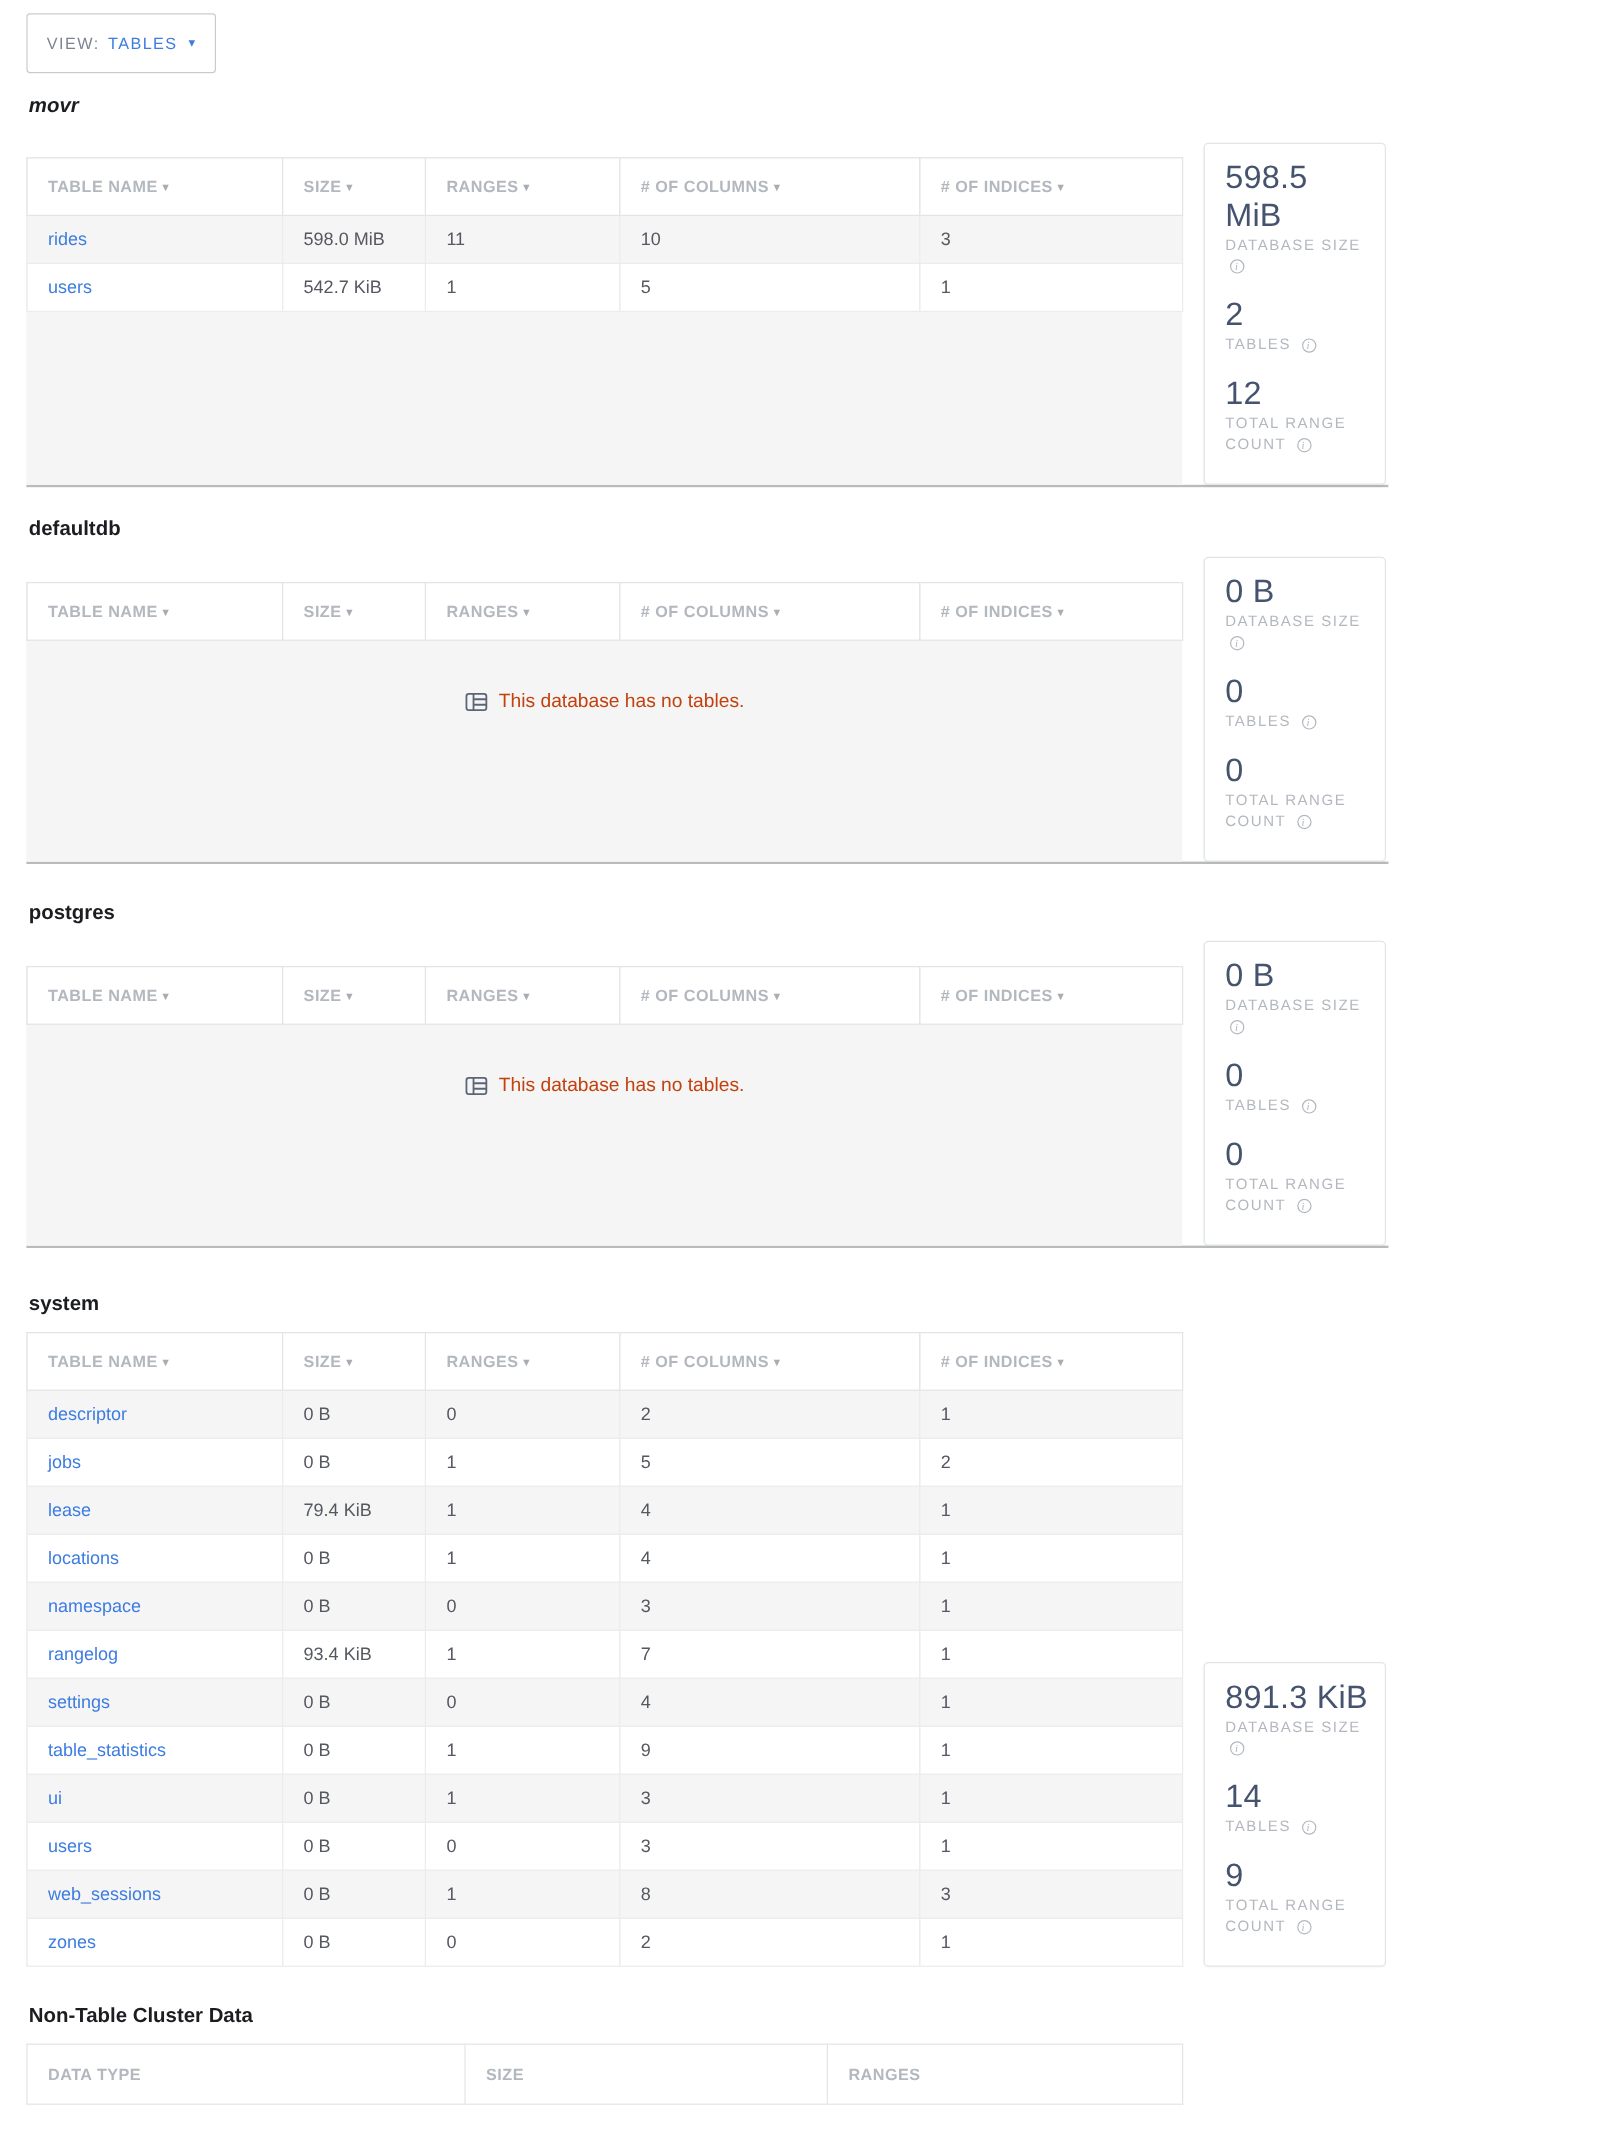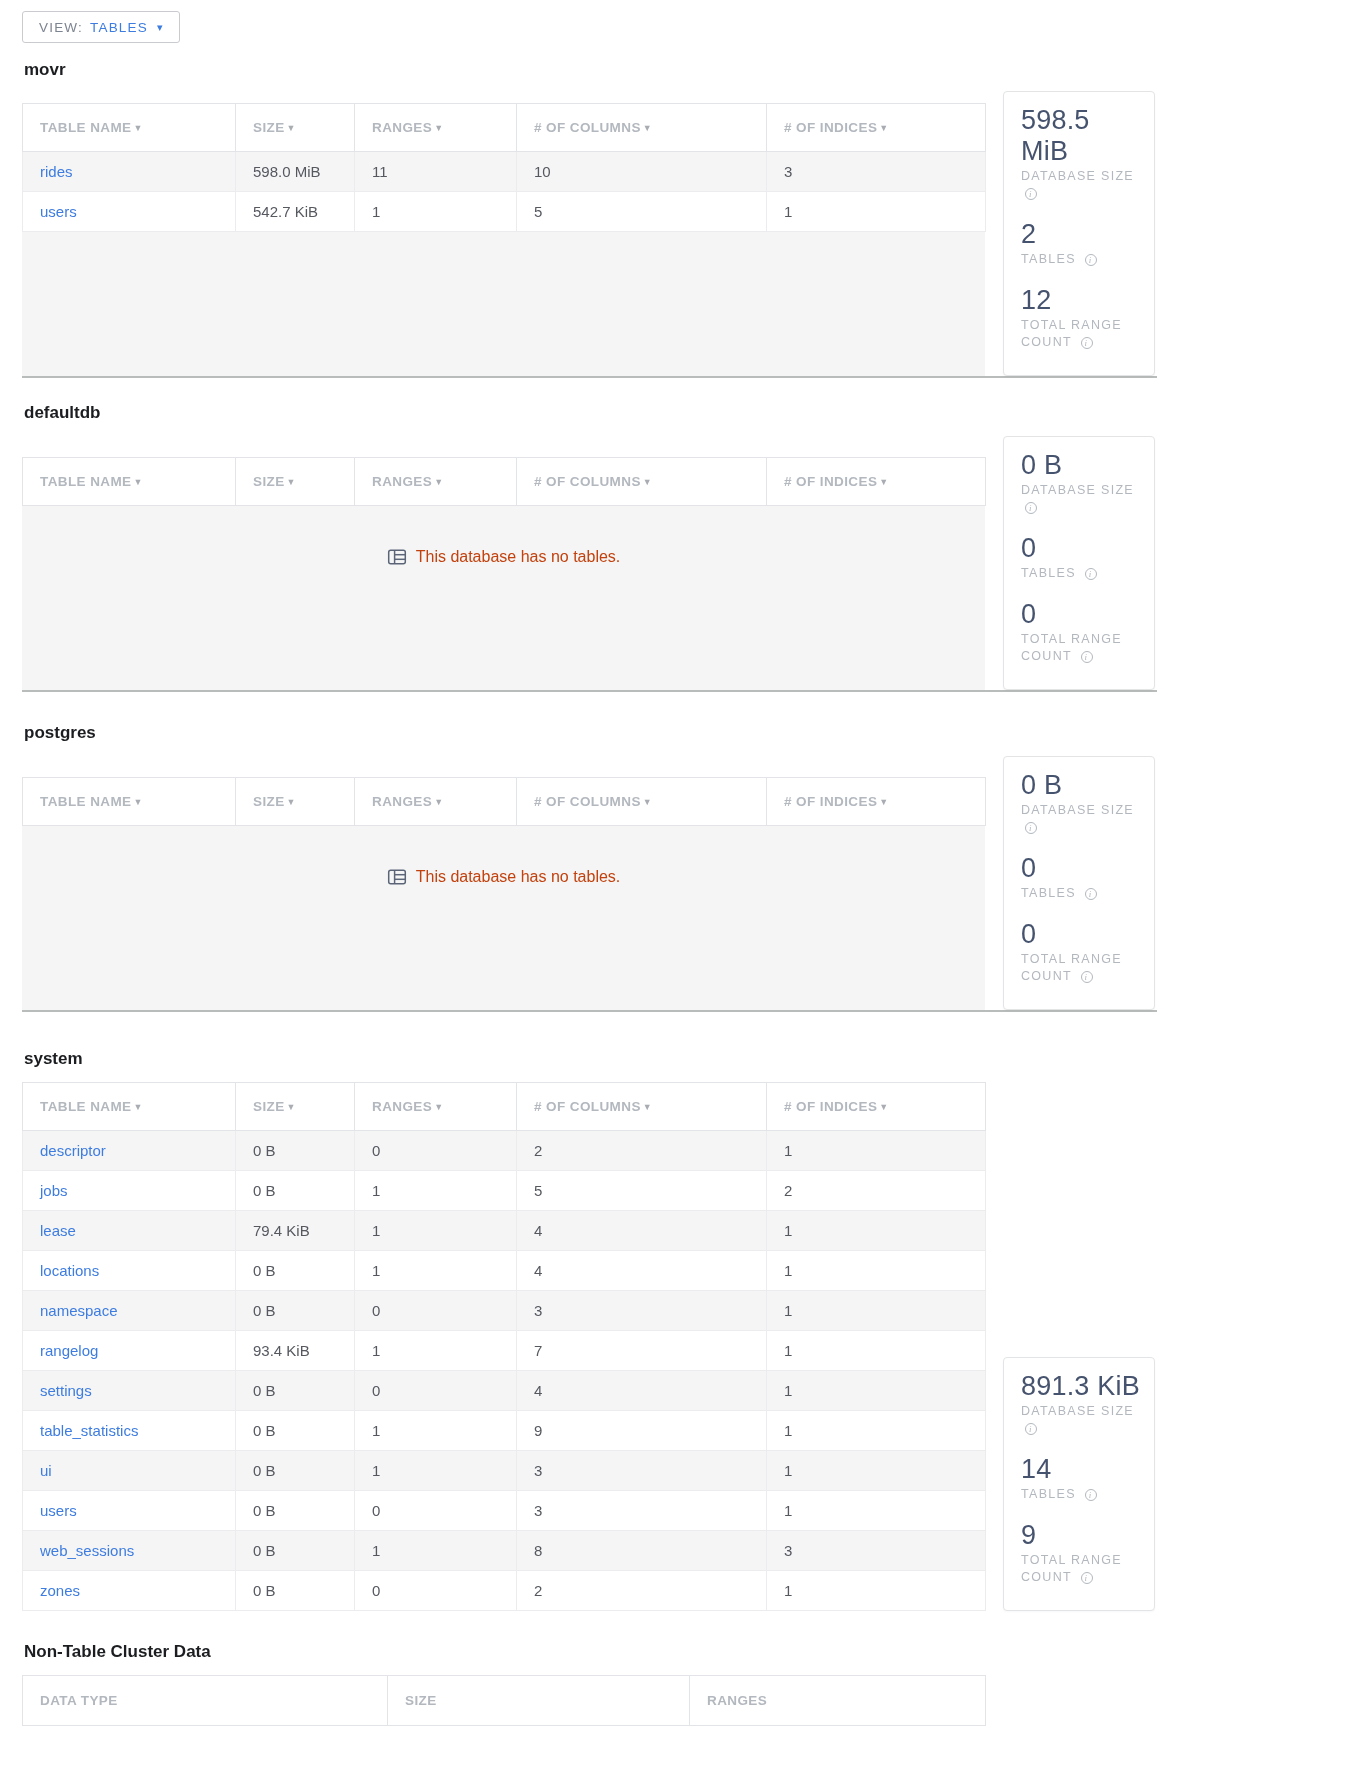--- a/index.html
+++ b/index.html
@@ -10,34 +10,34 @@
   *{box-sizing:border-box; margin:0; padding:0;}
   html,body{background:#fff;}
   body{
     width:1346px; height:1792px; overflow:hidden; position:relative;
     font-family:"Liberation Sans","DejaVu Sans",sans-serif; color:var(--c-text);
   }
   .page{padding-left:22px; width:1157px;}
 
   
   .view-btn{
-    display:inline-flex; align-items:center; margin-top:11px; height:32px;
+    display:inline-flex; align-items:center; margin-top:11px; height:50px;
     padding:0 16px; border:1px solid #c9cbcf; border-radius:3px; background:#fff;
     cursor:pointer; user-select:none;
   }
   .view-label{font-size:13.5px; letter-spacing:1.2px; color:#7d8491;}
   .view-value{font-size:13.5px; letter-spacing:1.2px; color:var(--c-link); margin-left:7px;}
   .view-caret{font-size:11px; color:var(--c-link); margin-left:9px; line-height:1;}
 
   
   .db-title{
     font-size:17px; font-weight:600; color:var(--c-title);
     margin:28px 0 10px 2px; line-height:26px;
   }
-  .db-section:first-child .db-title{margin-top:14px; margin-bottom:8px;}
+  .db-section:first-child .db-title{margin-top:14px; margin-bottom:18px;font-style:italic;}
   .db-section:nth-child(2) .db-title{margin-top:22px;}
   .db-section:nth-child(4) .db-title{margin-top:34px;}
   .db-section{border-bottom:2px solid var(--c-divider);}
   .db-section:last-child{border-bottom:none;}
   .db-content{display:flex; align-items:flex-end;}
   .db-left{
     width:963px; background:var(--c-graybg);
     display:flex; flex-direction:column;
   }
   .db-section:nth-child(1) .db-left{min-height:273px;}

